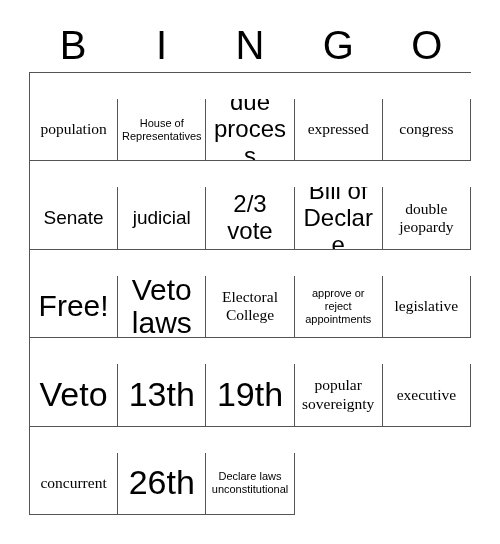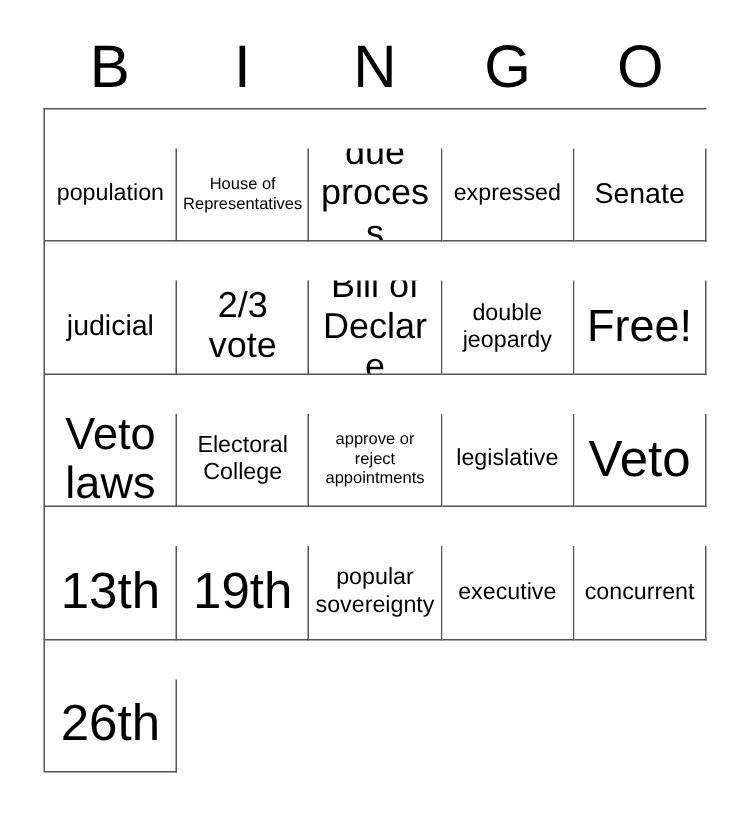--- a/index.html
+++ b/index.html
@@ -69,21 +69,21 @@
     margin-top: 26px;
   }
   .cell-text {
     display: block;
     width: 100%;
     line-height: 1.08;
     word-wrap: break-word;
   }
   
   .sz-xs .cell-text { font-size: 11px; line-height: 1.18; }
-  .sz-sm .cell-text { font-size: 15.5px; line-height: 1.2; }
+  .sz-sm .cell-text { font-size: 15.5px; line-height: 1.2; font-family: Liberation Serif, serif; }
   .sz-md .cell-text { font-size: 19px; line-height: 1.15; }
   .sz-lg .cell-text { font-size: 24px; line-height: 1.12; }
   .sz-xl .cell-text { font-size: 30px; line-height: 1.08; }
   .sz-xxl .cell-text { font-size: 34px; line-height: 1.05; }
 </style>
 </head>
 <body>
 
 <div id="card">
 
@@ -101,20 +101,23 @@
       <span class="cell-text">population</span>
     </div>
     <div class="cell sz-xs">
       <span class="cell-text">House of Representatives</span>
     </div>
     <div class="cell sz-lg">
       <span class="cell-text">due process</span>
     </div>
     <div class="cell sz-sm">
       <span class="cell-text">expressed</span>
+    </div>
+    <div class="cell sz-sm">
+      <span class="cell-text">congress</span>
     </div>
 
     <div class="cell sz-md">
       <span class="cell-text">Senate</span>
     </div>
     <div class="cell sz-md">
       <span class="cell-text">judicial</span>
     </div>
     <div class="cell sz-lg">
       <span class="cell-text">2/3 vote</span>
@@ -157,15 +160,18 @@
     </div>
     <div class="cell sz-sm">
       <span class="cell-text">executive</span>
     </div>
     <div class="cell sz-sm">
       <span class="cell-text">concurrent</span>
     </div>
     <div class="cell sz-xxl">
       <span class="cell-text">26th</span>
     </div>
+    <div class="cell sz-xs">
+      <span class="cell-text">Declare laws unconstitutional</span>
+    </div>
 
   </div>
 </div>
 
 </body></html>

